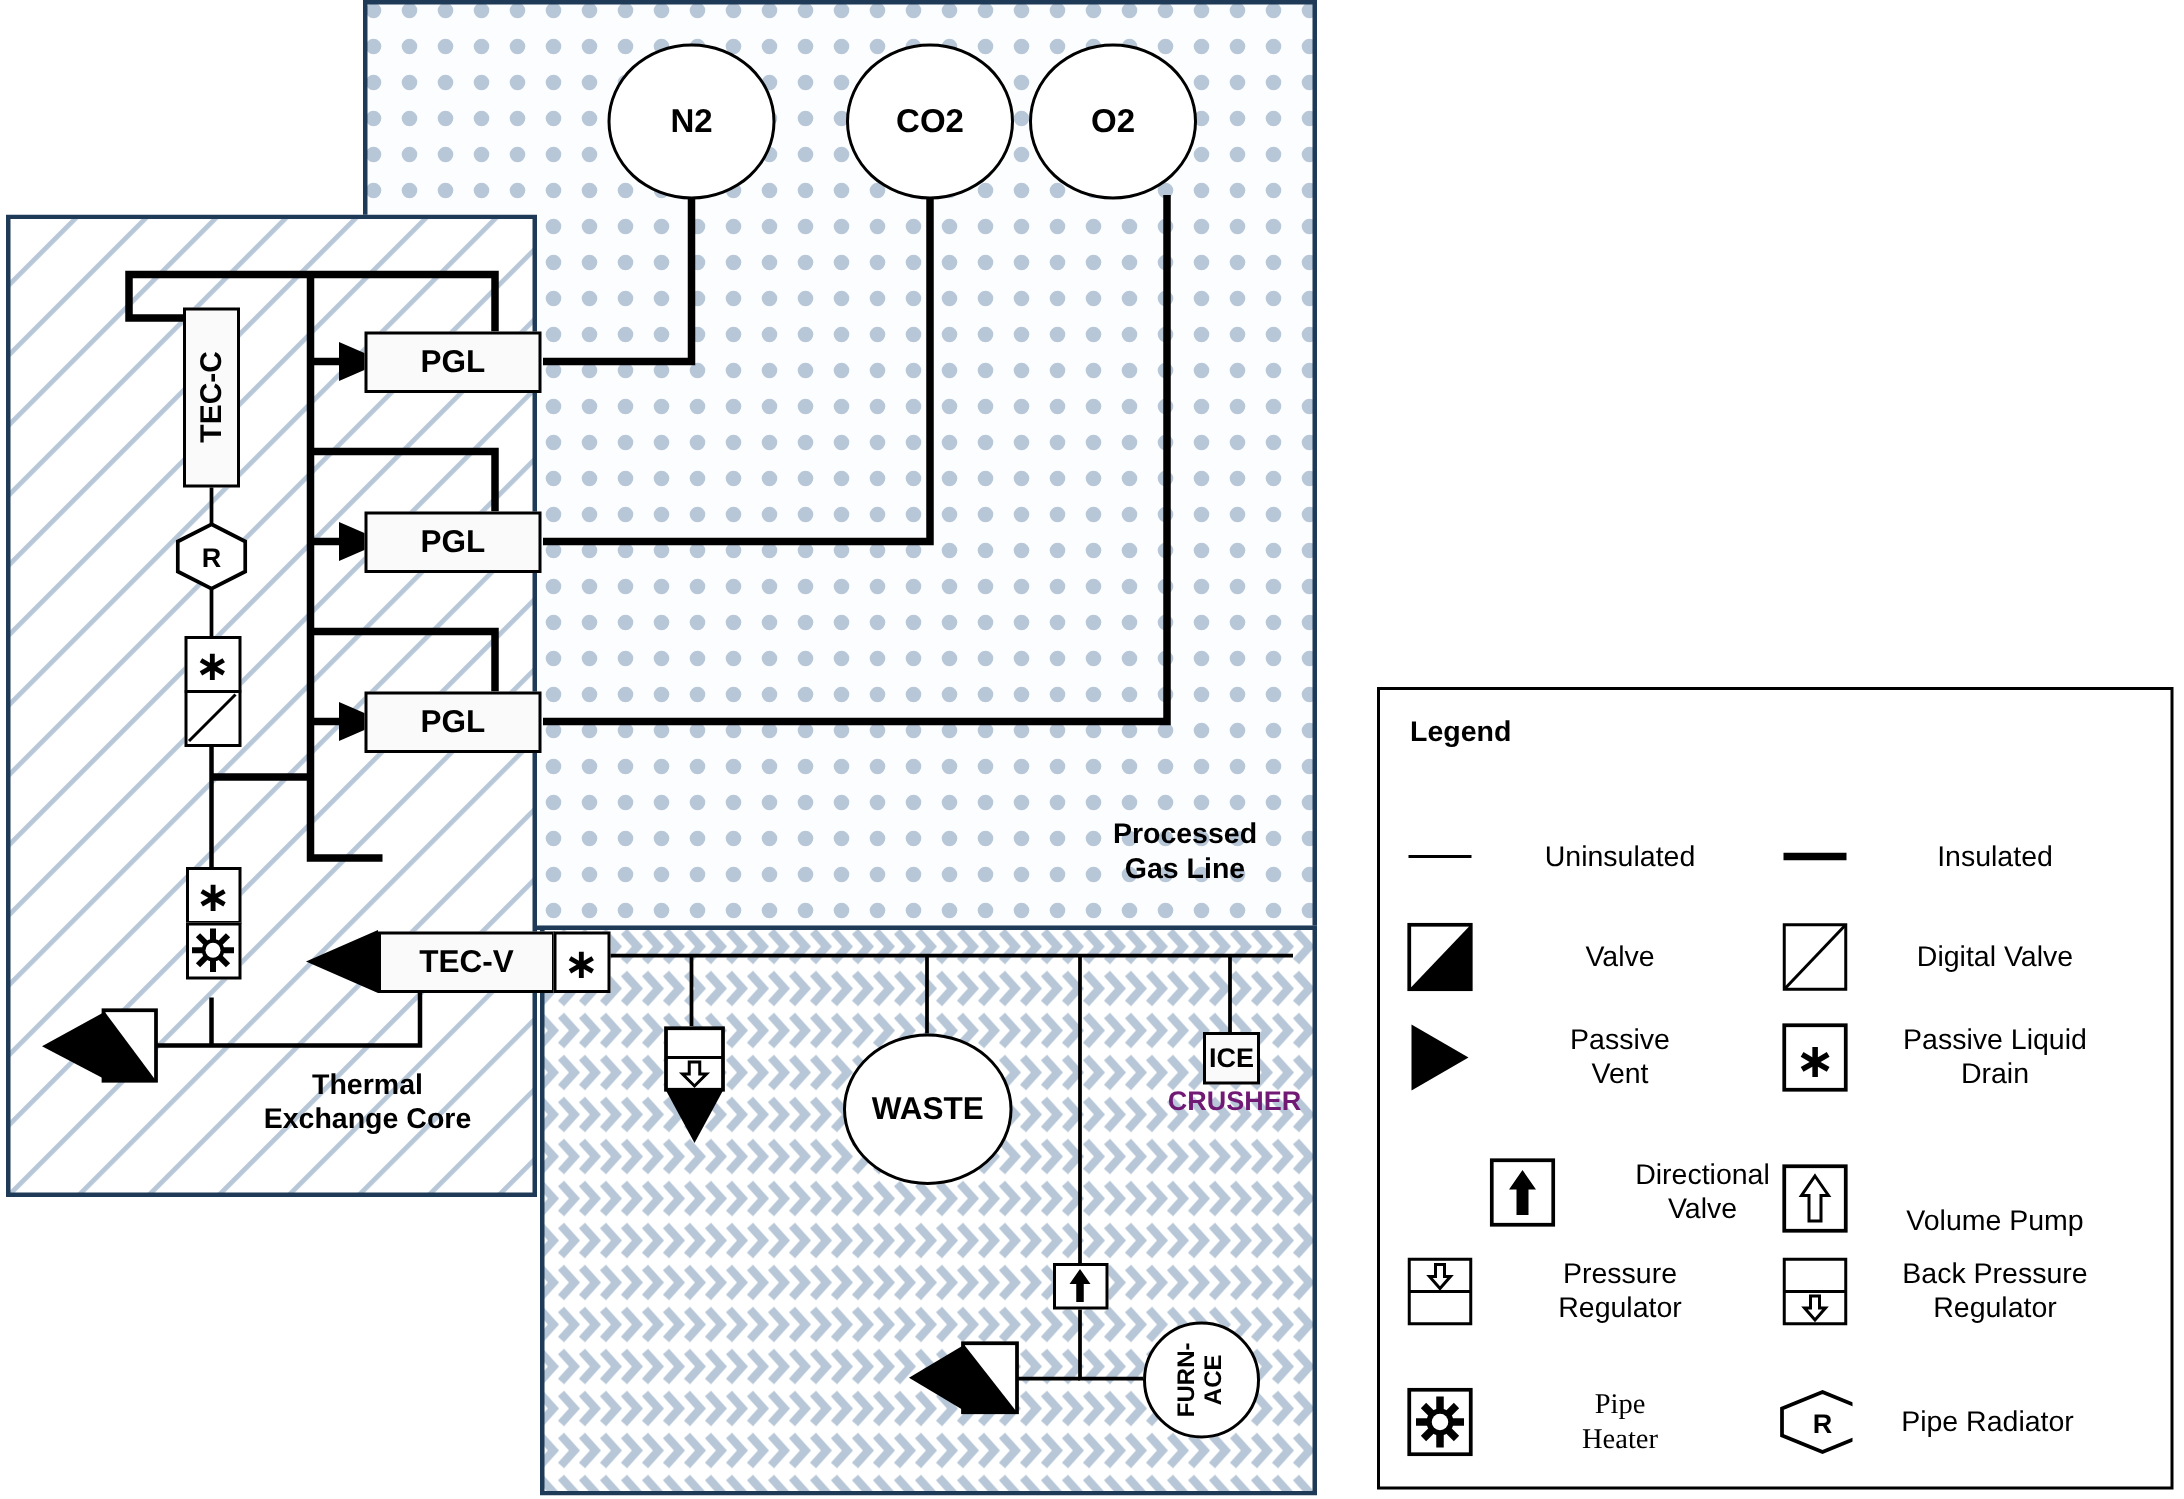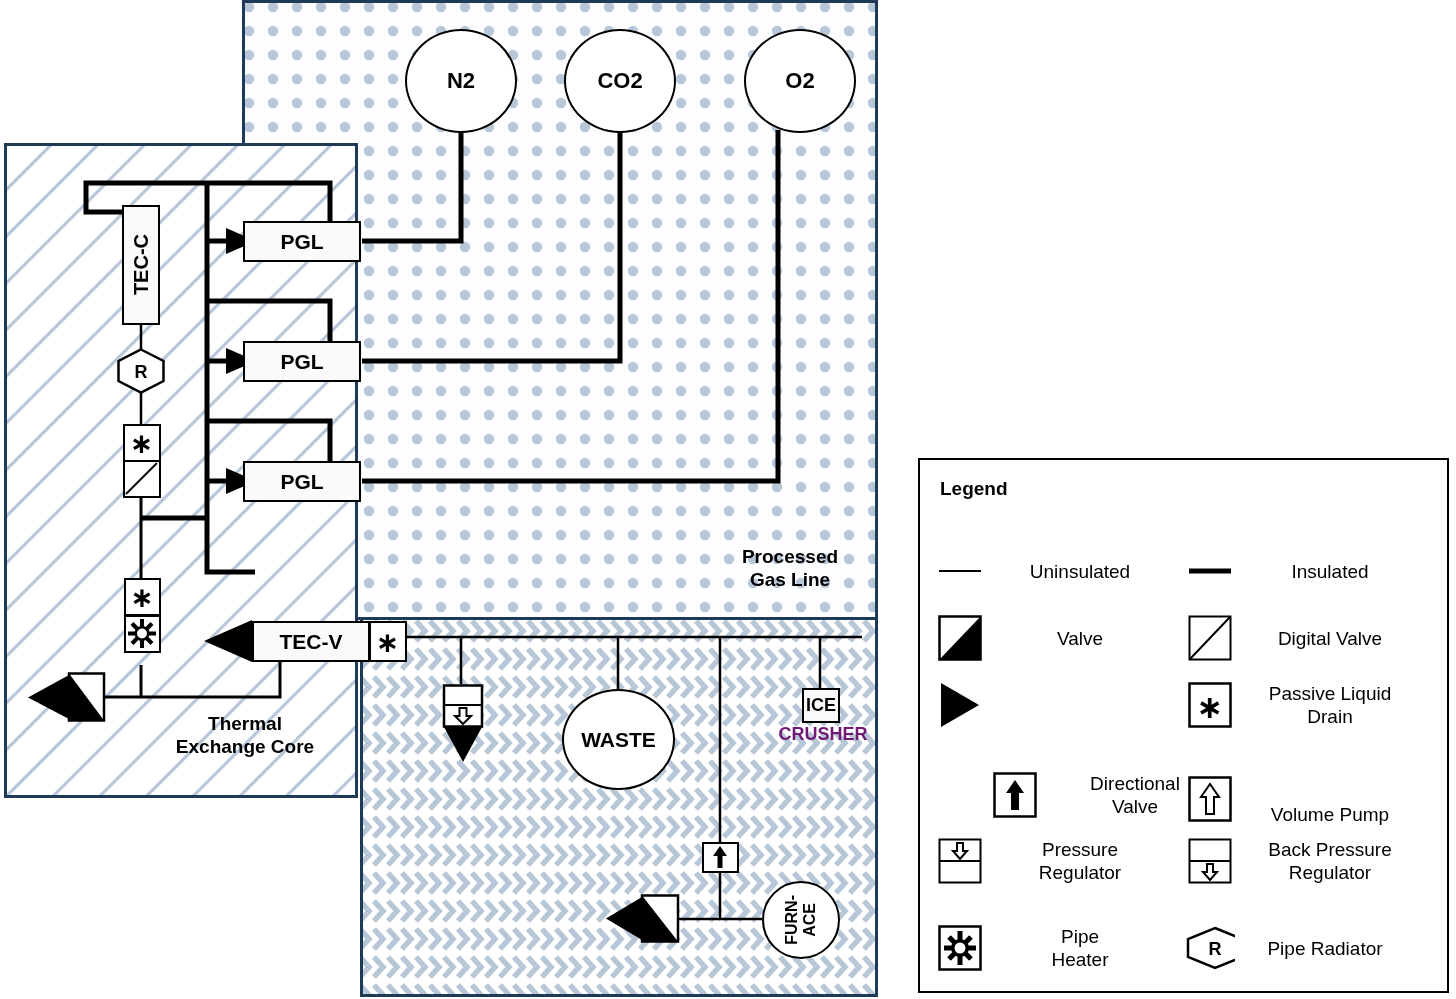--- a/index.html
+++ b/index.html
@@ -118,21 +118,21 @@
 
     <polygon points="406,630 406,645 386,637.5" fill="#000"></polygon>
   </svg>
 
   <div class="node circle" style="left:405px;top:29px;width:112px;height:104px;font-size:22px;">
     <span>N2</span>
   </div>
   <div class="node circle" style="left:564px;top:29px;width:112px;height:104px;font-size:22px;">
     <span>CO2</span>
   </div>
-  <div class="node circle" style="left:744px;top:29px;width:112px;height:104px;font-size:22px;">
+  <div class="node circle" style="left:686px;top:29px;width:112px;height:104px;font-size:22px;">
     <span>O2</span>
   </div>
 
   <div class="node" style="left:243px;top:221px;width:118px;height:41px;font-size:21px;">
     <span>PGL</span>
   </div>
   <div class="node" style="left:243px;top:341px;width:118px;height:41px;font-size:21px;">
     <span>PGL</span>
   </div>
   <div class="node" style="left:243px;top:461px;width:118px;height:41px;font-size:21px;">
@@ -302,20 +302,24 @@
     </div>
     <div class="lg-text" style="width:190px;">Digital Valve</div>
   </div>
 
   <div class="lg-row" style="left:935px;top:682px;width:250px;">
     <div class="lg-icon">
       <svg width="44" height="48">
           <polygon points="3,2 41,24 3,46" fill="#000"></polygon>
         </svg>
     </div>
+    <div class="lg-text" style="width:190px;">
+      <div>Passive</div>
+      <div>Vent</div>
+    </div>
   </div>
   <div class="lg-row" style="left:1185px;top:682px;width:250px;">
     <div class="lg-icon">
       <svg width="44" height="46">
         <rect x="1.5" y="1.5" width="41" height="43" fill="#fff" stroke="#000" stroke-width="2.5"></rect>
         <text x="22" y="36" font-family="DejaVu Sans, sans-serif" font-size="32" font-weight="bold" text-anchor="middle" fill="#000">∗</text>
       </svg>
     </div>
     <div class="lg-text" style="width:190px;">
       <div>Passive Liquid</div>
@@ -383,21 +387,21 @@
             <line x1="29" y1="23" x2="38" y2="23"></line>
           <line x1="11" y1="12" x2="17" y2="18"></line>
             <line x1="27" y1="28" x2="33" y2="34"></line>
           <line x1="33" y1="12" x2="27" y2="18"></line>
             <line x1="17" y1="28" x2="11" y2="34"></line>
         </g>
         <circle cx="22" cy="23" r="9" fill="#000"></circle>
         <circle cx="22" cy="23" r="5.5" fill="#fff"></circle>
       </svg>
     </div>
-    <div class="lg-text" style="width:190px;">
+    <div class="lg-text" style="width:190px;font-family:Liberation Serif, serif;">
       <div>Pipe</div>
       <div>Heater</div>
     </div>
   </div>
   <div class="lg-row" style="left:1185px;top:925px;width:250px;">
     <div class="lg-icon">
       <svg width="60" height="44">
         <polygon points="30,2 57,13 57,31 30,42 3,31 3,13" fill="#fff" stroke="#000" stroke-width="2.5"></polygon>
         <text x="30" y="29" font-family="Liberation Sans, sans-serif" font-size="18" font-weight="bold" text-anchor="middle" fill="#000">R</text>
       </svg>

